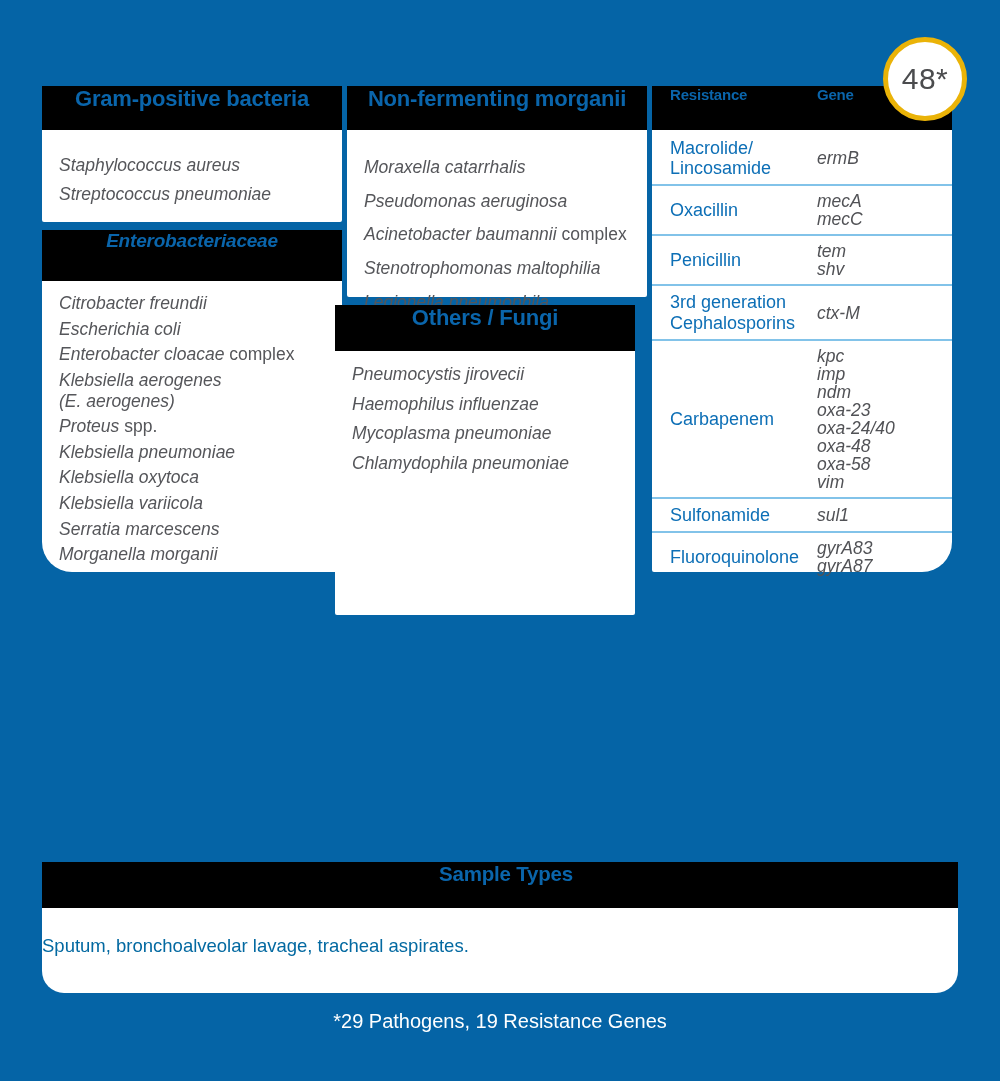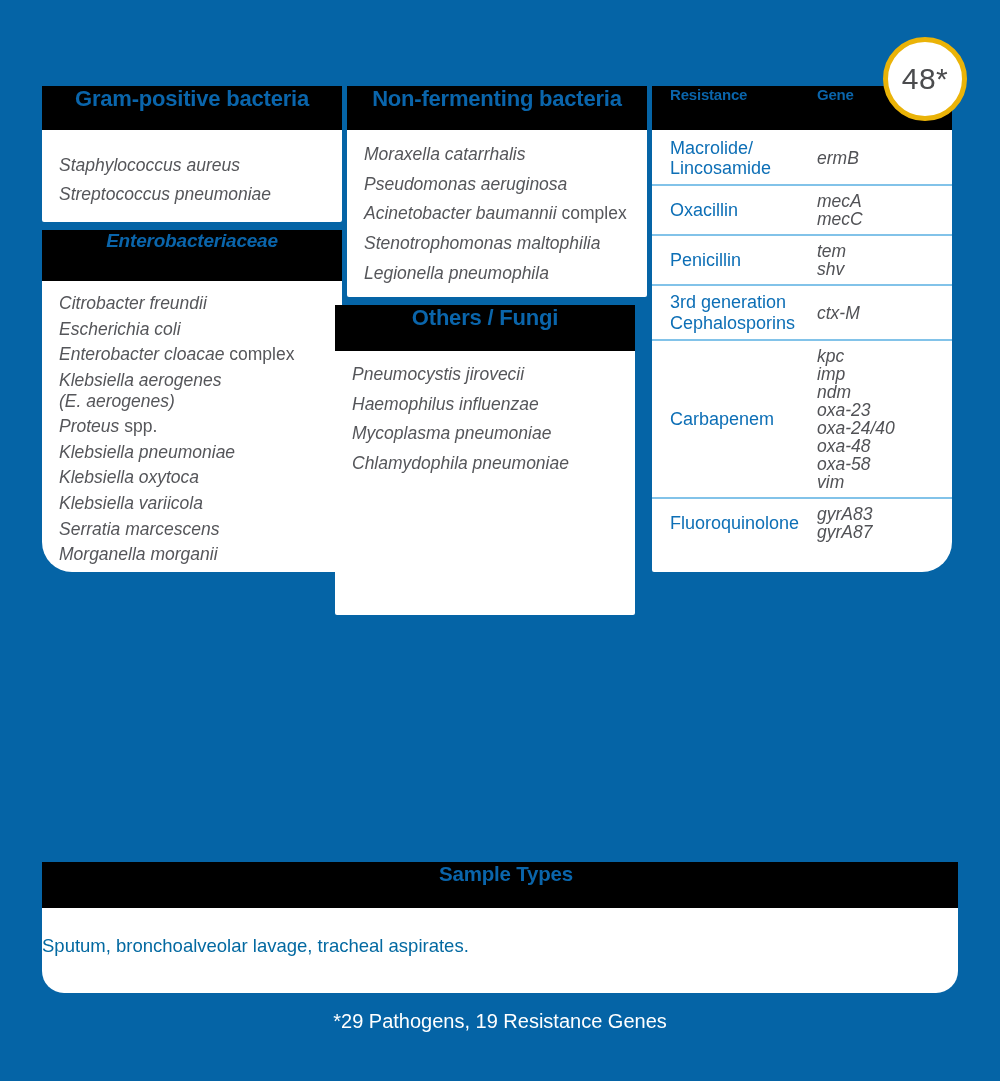--- a/index.html
+++ b/index.html
@@ -52,21 +52,21 @@
   ul.species li {
     font-size: 17.5px;
     line-height: 1.18;
     color: #55565a;
     margin-bottom: 5px;
     white-space: nowrap;
   }
   #card-gram ul.species { padding-top: 25px; }
   #card-gram ul.species li { margin-bottom: 8px; }
   #card-nonferm ul.species { padding-top: 14px; }
-  #card-nonferm ul.species li { margin-bottom: 9px; }
+  #card-nonferm ul.species li { margin-bottom: 9px; margin-top: 13px; }
   #card-others ul.species { padding-top: 13px; }
   #card-others ul.species li { margin-bottom: 9px; }
   ul.species .it { font-style: italic; white-space: pre-line; }
   ul.species .rg { font-style: normal; }
   li.multiline { line-height: 1.08; }
 
   
   .r-head {
     justify-content: flex-start;
     padding-left: 18px;
@@ -169,21 +169,21 @@
       <li><span class="it">Klebsiella pneumoniae</span><span class="rg"></span></li>
       <li><span class="it">Klebsiella oxytoca</span><span class="rg"></span></li>
       <li><span class="it">Klebsiella variicola</span><span class="rg"></span></li>
       <li><span class="it">Serratia marcescens</span><span class="rg"></span></li>
       <li><span class="it">Morganella morganii</span><span class="rg"></span></li>
     </ul>
   </section>
 
   <section class="card" id="card-nonferm">
     <header class="card-head">
-      <span class="card-title">Non-fermenting bacteria</span>
+      <span class="card-title">Non-fermenting morganii</span>
     </header>
     <ul class="species">
       <li><span class="it">Moraxella catarrhalis</span><span class="rg"></span></li>
       <li><span class="it">Pseudomonas aeruginosa</span><span class="rg"></span></li>
       <li><span class="it">Acinetobacter baumannii</span><span class="rg"> complex</span></li>
       <li><span class="it">Stenotrophomonas maltophilia</span><span class="rg"></span></li>
       <li><span class="it">Legionella pneumophila</span><span class="rg"></span></li>
     </ul>
   </section>
 
@@ -230,20 +230,24 @@
         <div class="r-genes">kpc
 imp
 ndm
 oxa-23
 oxa-24/40
 oxa-48
 oxa-58
 vim</div>
       </div>
       <div class="r-row">
+        <div class="r-label">Sulfonamide</div>
+        <div class="r-genes">sul1</div>
+      </div>
+      <div class="r-row">
         <div class="r-label">Fluoroquinolone</div>
         <div class="r-genes">gyrA83
 gyrA87</div>
       </div>
     </div>
   </section>
 
   <section class="card" id="card-sample">
     <header class="card-head">
       <span class="card-title">Sample Types</span>

